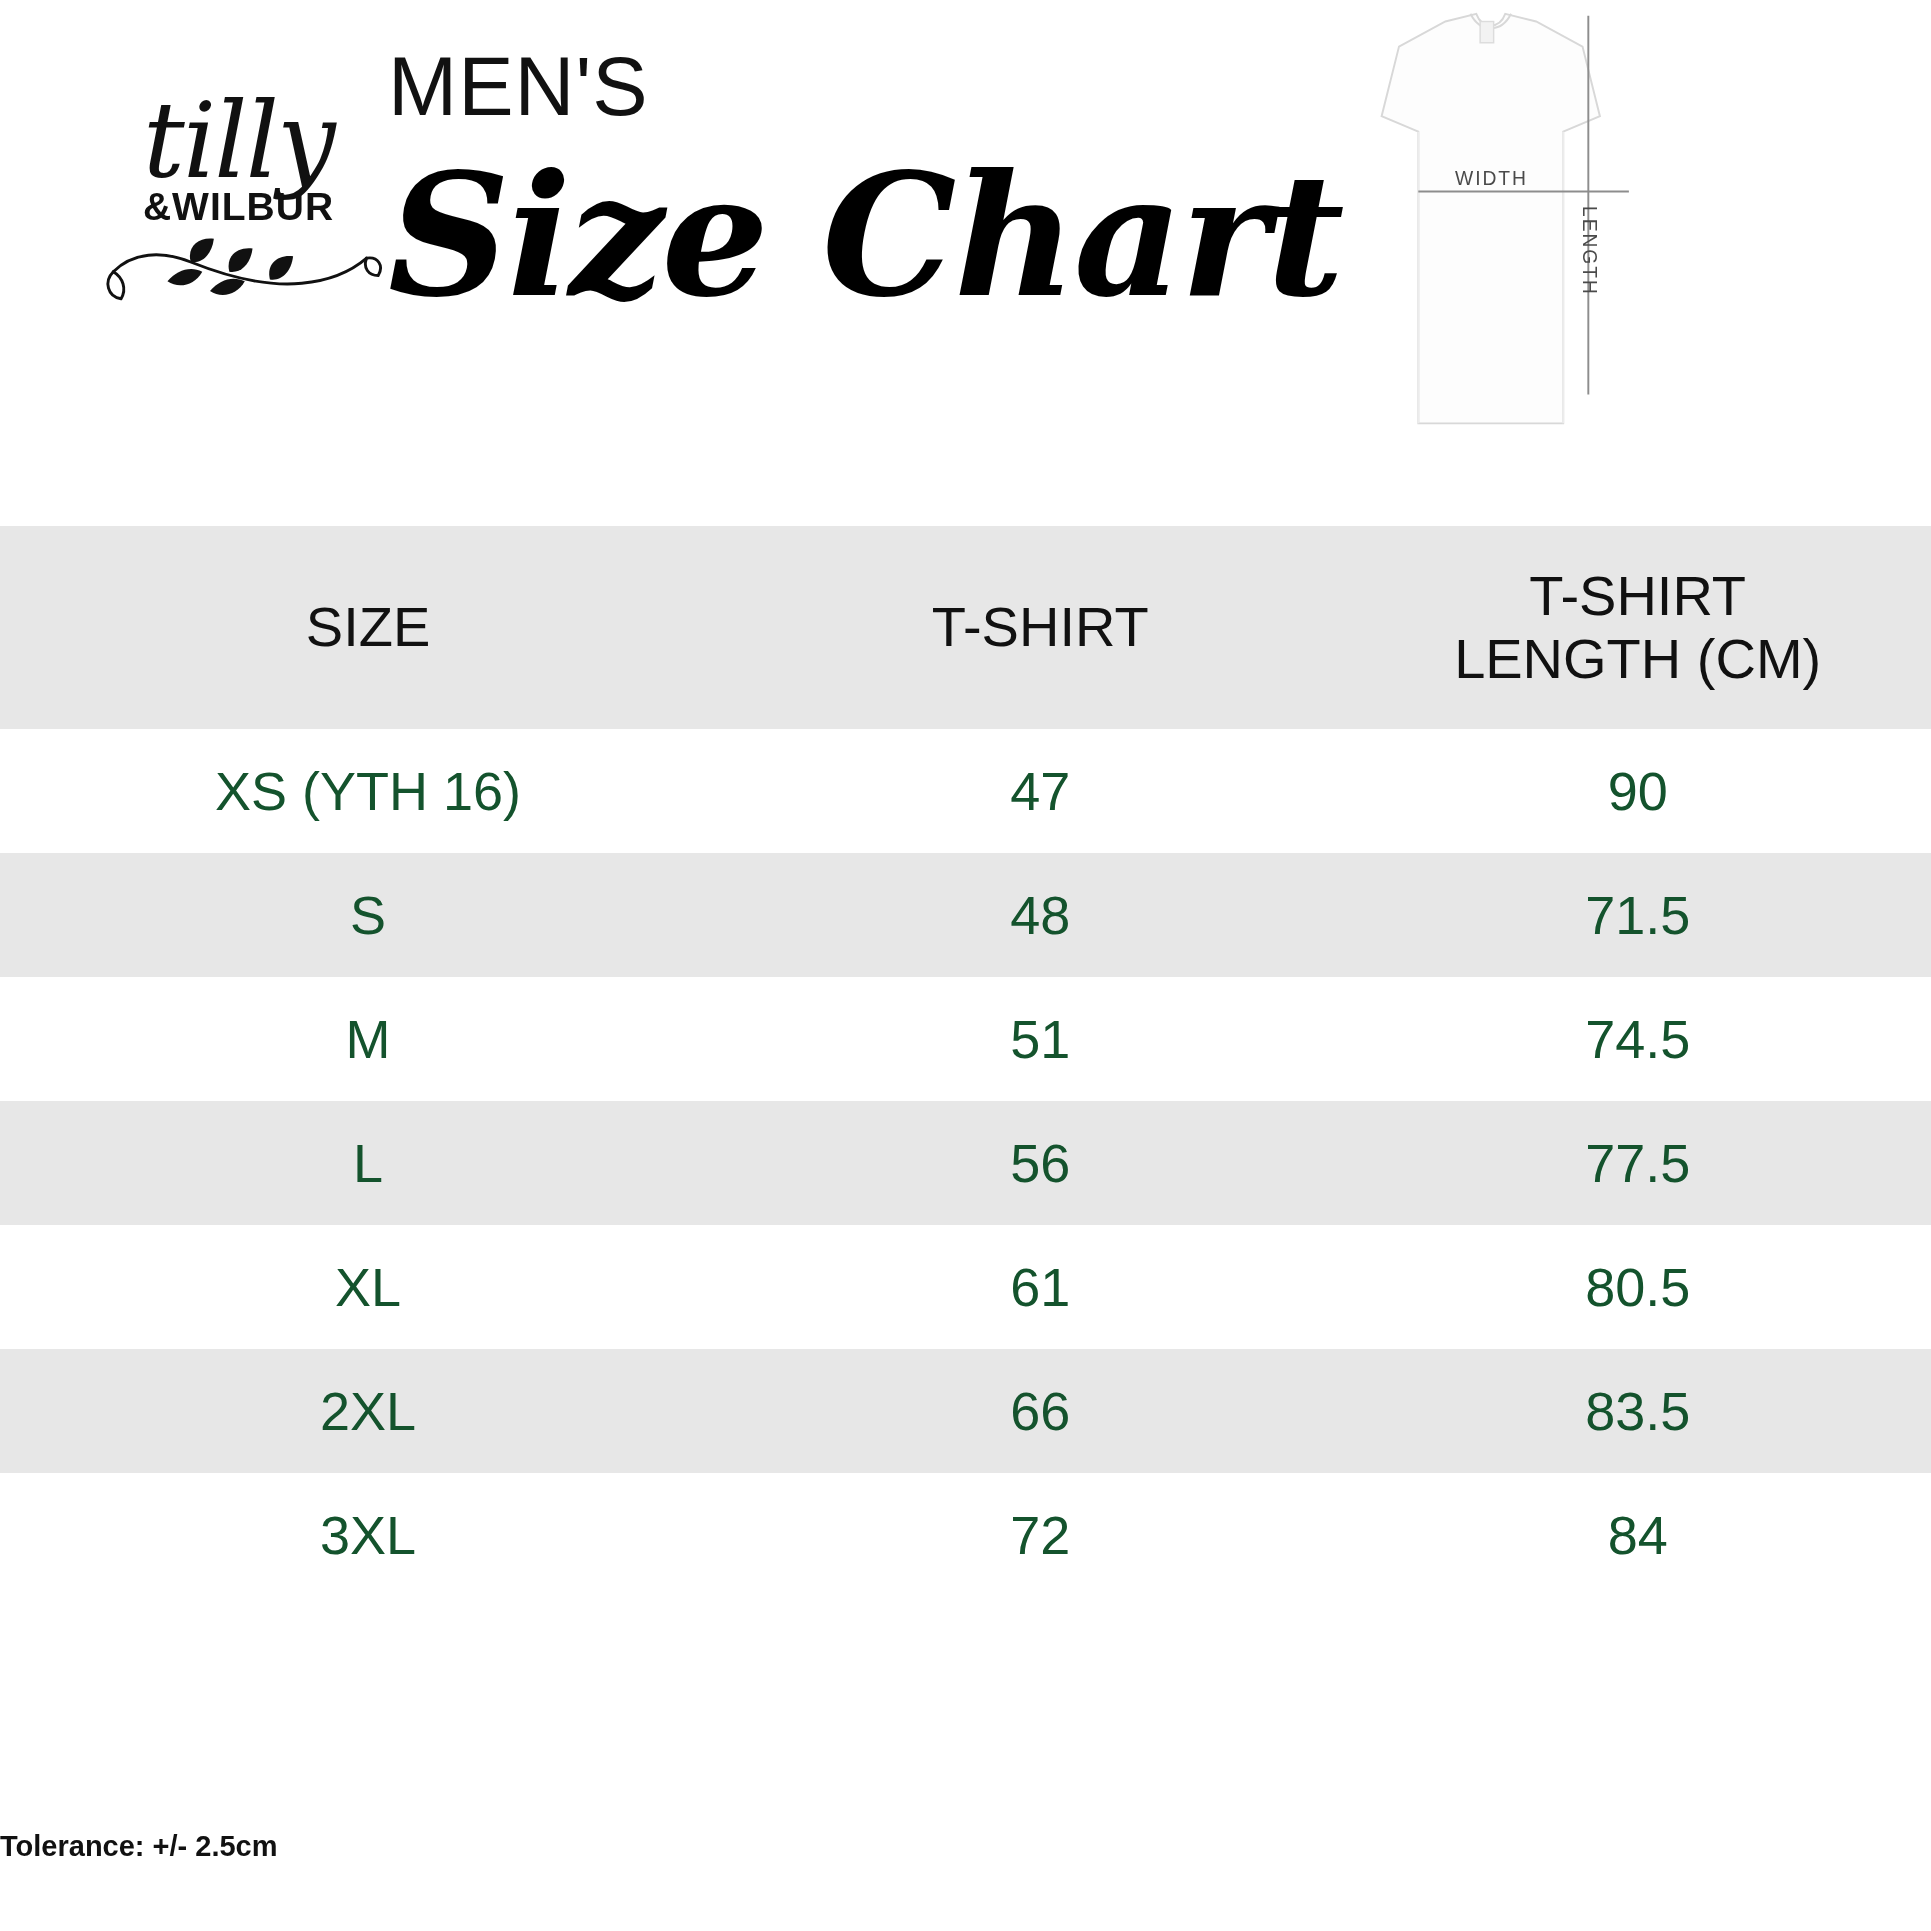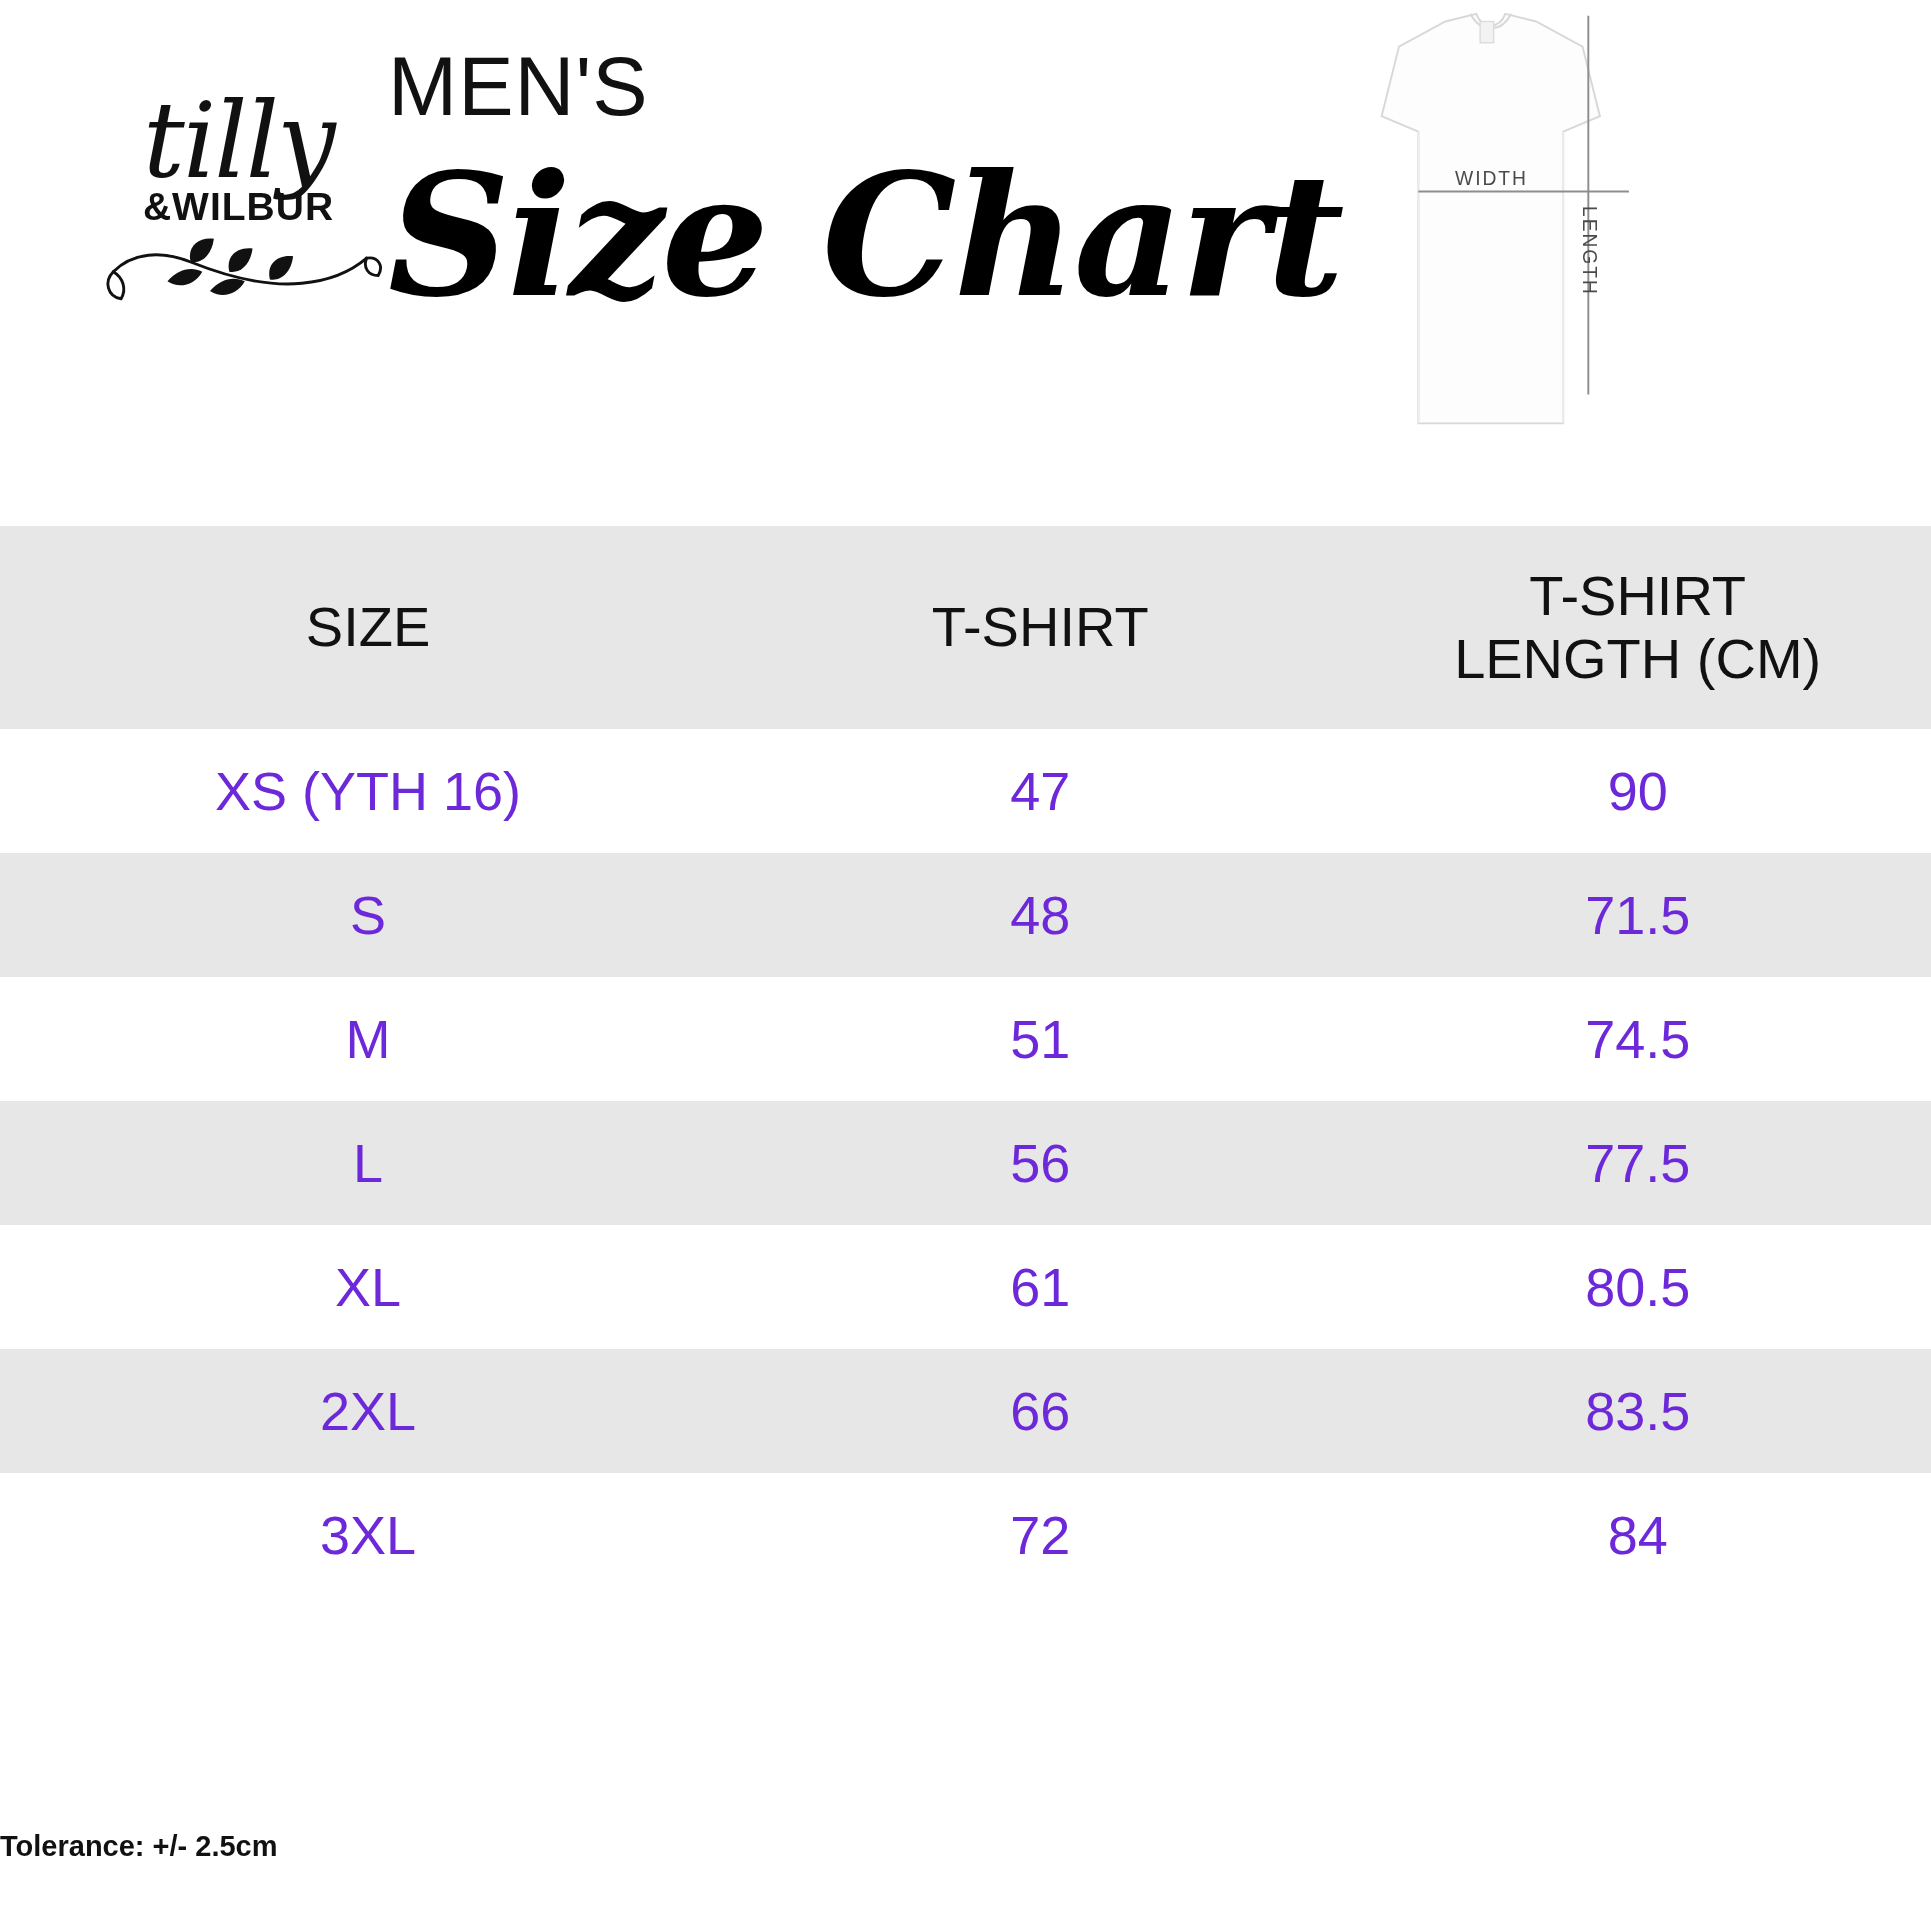--- a/index.html
+++ b/index.html
@@ -106,21 +106,21 @@
     width: 100%;
     align-items: center;
     gap: 34px;
   }
   .row.shaded { background: #e7e7e7; }
   .row.plain  { background: #ffffff; }
 
   .cell {
     text-align: center;
     font-size: 52px;
-    color: #6d28d9;
+    color: #14532d;
     padding: 0 5.8px;
     box-sizing: border-box;
   }
   .col-size   { width: 763px; }
   .col-width  { width: 560px; }
   .col-length { width: 608px; }
 
   .head-row {
     height: 203px;
     background: #e7e7e7;

